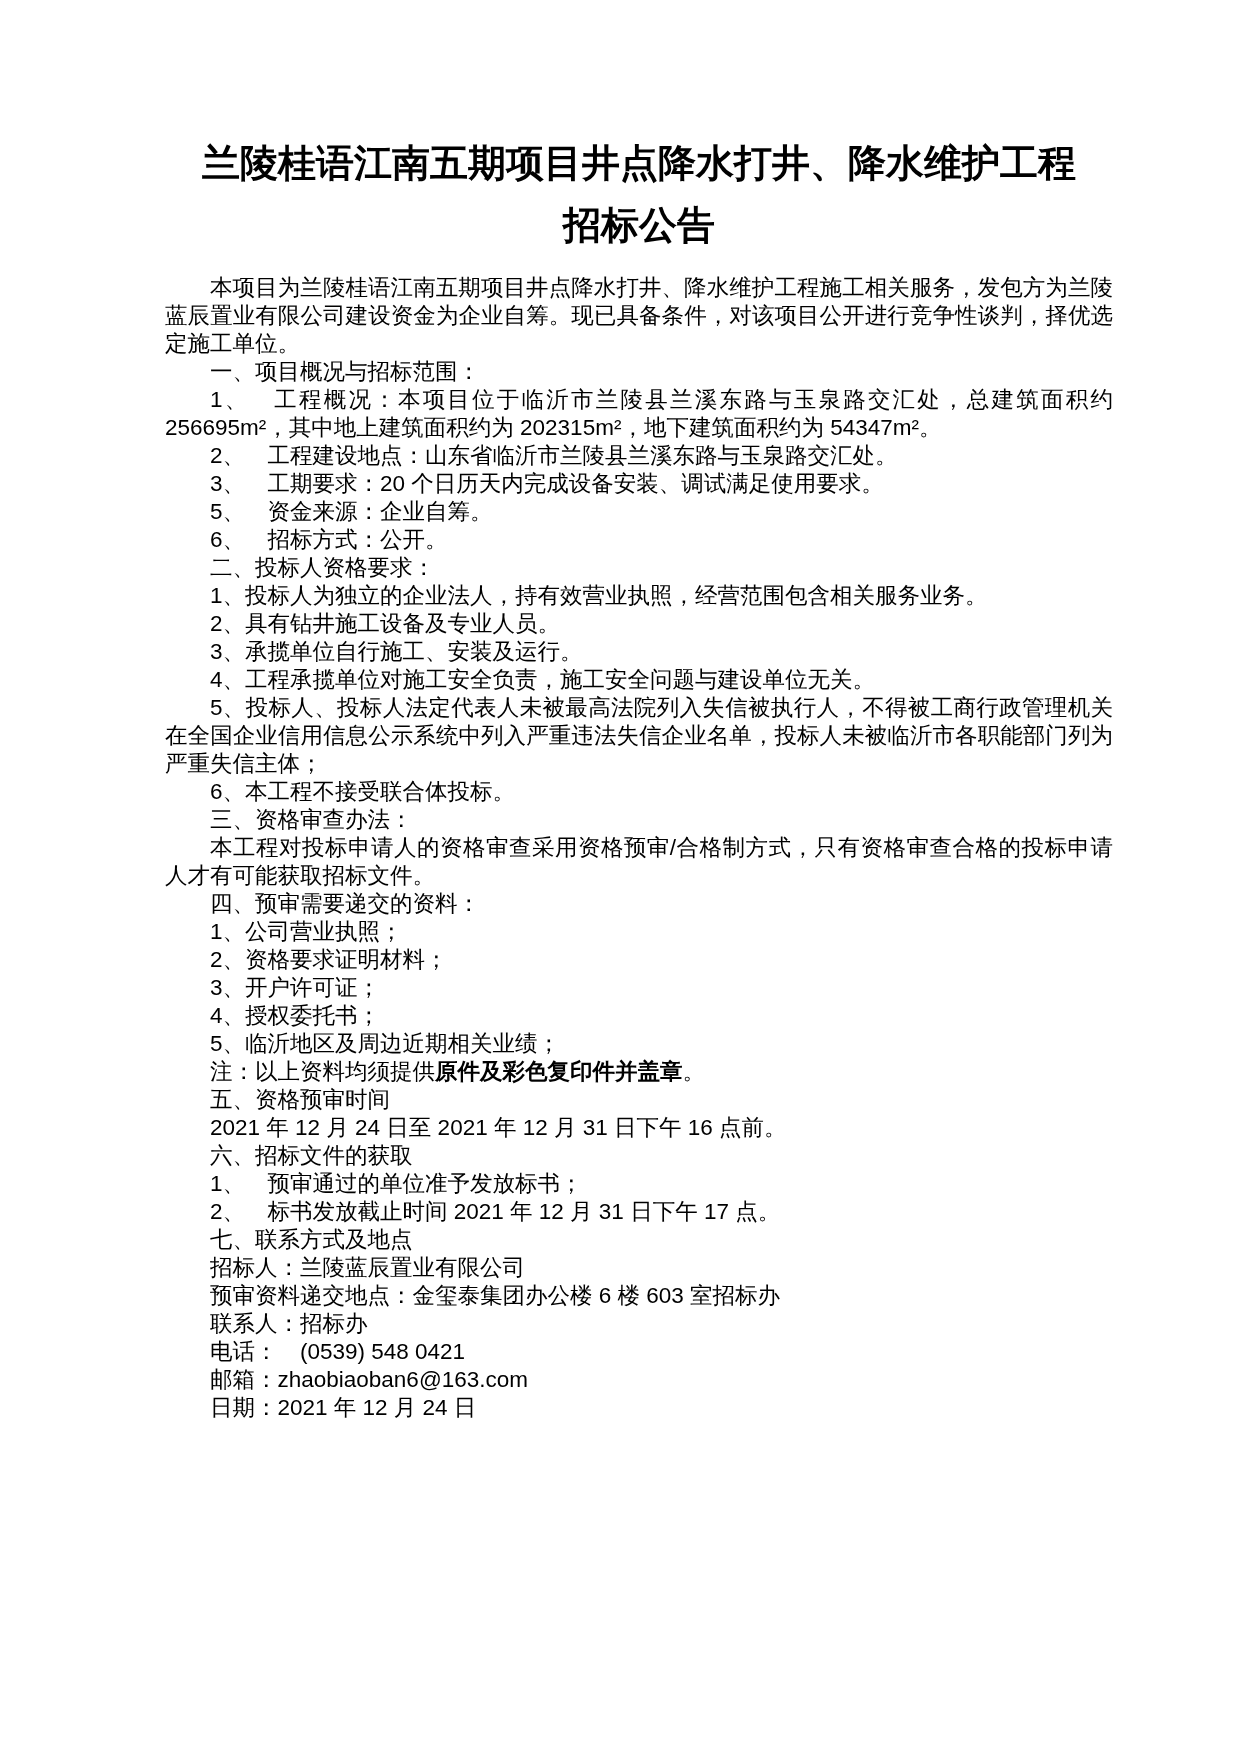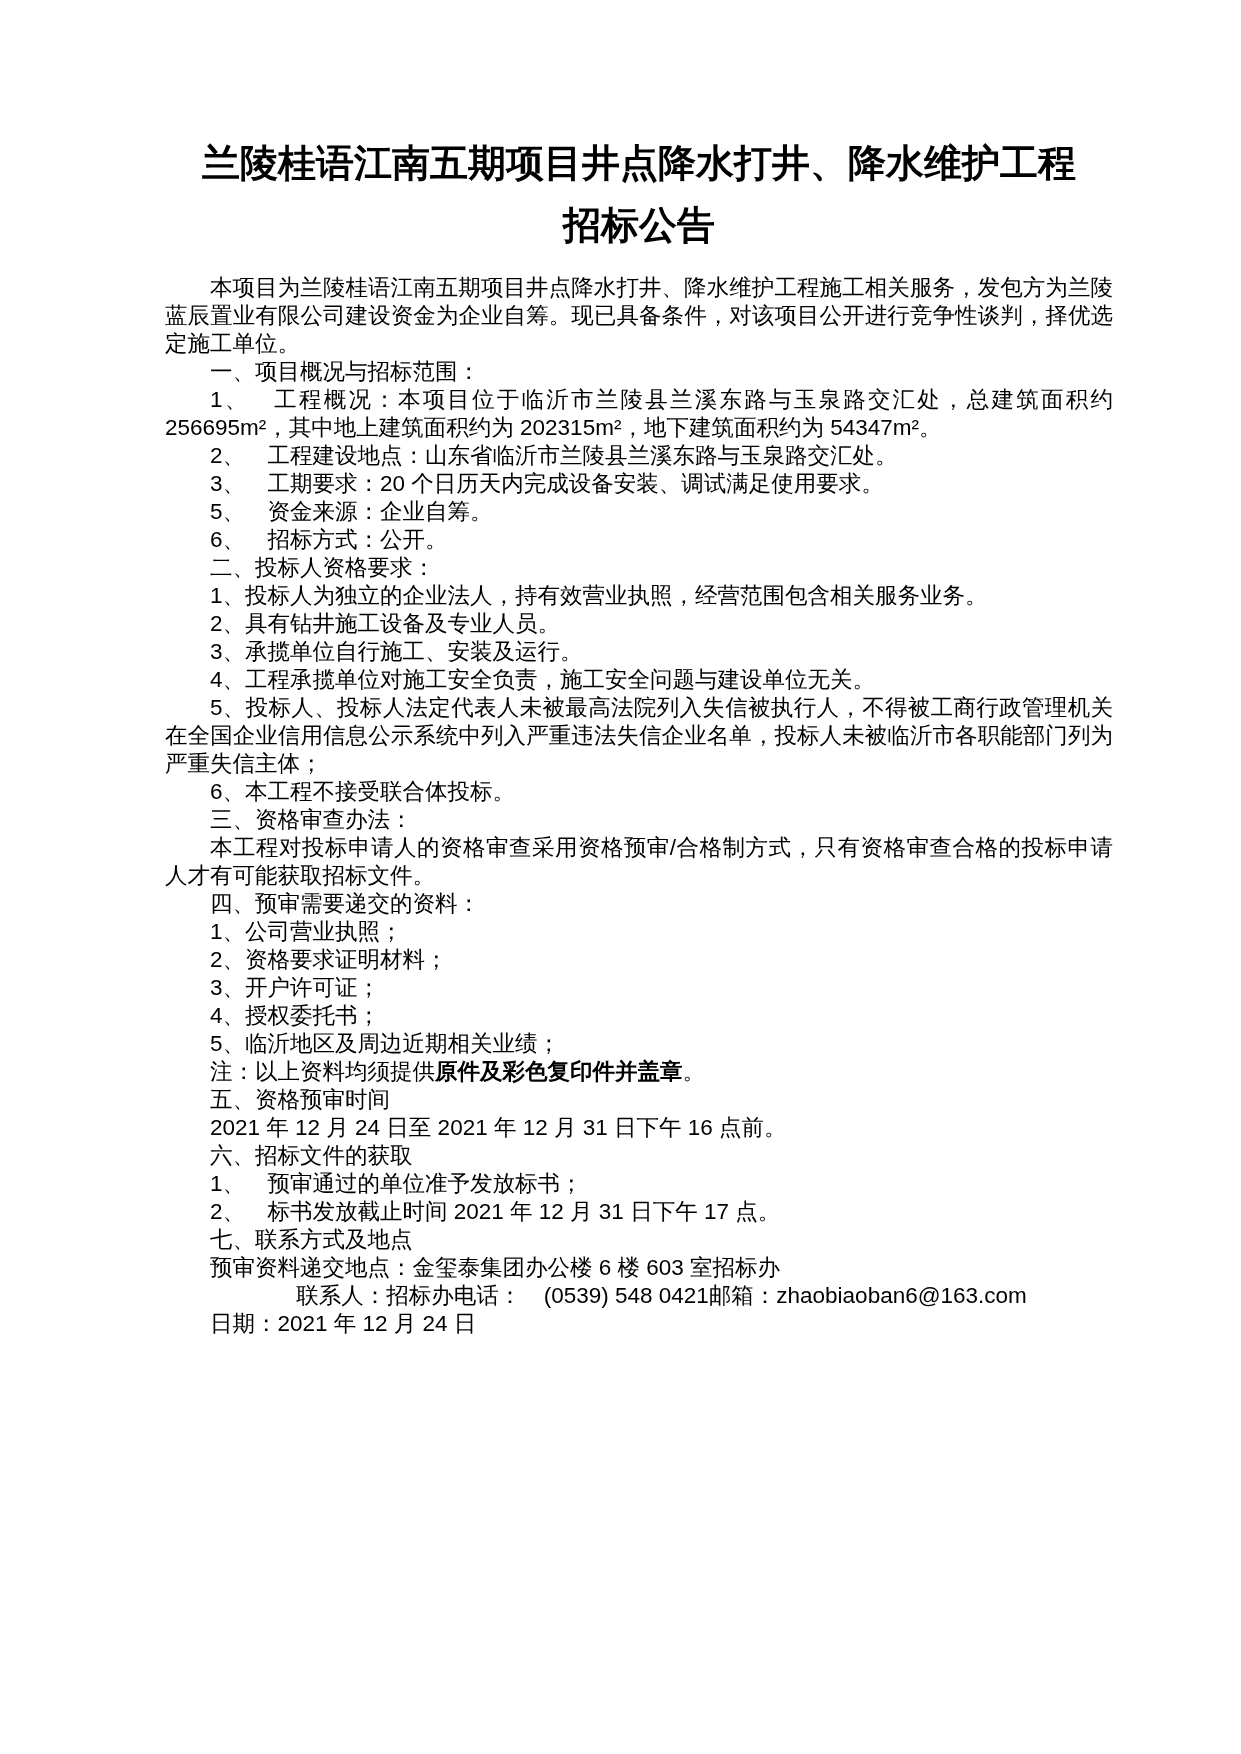--- a/index.html
+++ b/index.html
@@ -41,20 +41,21 @@
   .body-block p {
     margin: 0;
     text-indent: 2em;
   }
   .sec-heading { font-weight: normal; }
   .bold-inline { font-weight: bold; }
   .contact-row {
     display: flex;
     justify-content: center;
     padding-left: 2em;
+    flex-direction: column;
   }
   .contact-row span { white-space: nowrap; }
 </style>
 </head>
 <body>
 
 <div class="page">
   <div class="content">
 
     <div class="title-block">
@@ -93,20 +94,21 @@
       <p><span>注：以上资料均须提供</span><span class="bold-inline">原件及彩色复印件并盖章</span><span>。</span></p>
 
       <p class="sec-heading">五、资格预审时间</p>
       <p>2021 年 12 月 24 日至 2021 年 12 月 31 日下午 16 点前。</p>
 
       <p class="sec-heading">六、招标文件的获取</p>
       <p>1、　预审通过的单位准予发放标书；</p>
       <p>2、　标书发放截止时间 2021 年 12 月 31 日下午 17 点。</p>
 
       <p class="sec-heading">七、联系方式及地点</p>
+      <p>招标人：兰陵蓝辰置业有限公司</p>
       <p>预审资料递交地点：金玺泰集团办公楼 6 楼 603 室招标办</p>
       <div class="contact-row">
         <span>联系人：招标办</span>
         <span>电话：　(0539) 548 0421</span>
         <span>邮箱：zhaobiaoban6@163.com</span>
       </div>
       <p>日期：2021 年 12 月 24 日</p>
 
     </div>
   </div>

